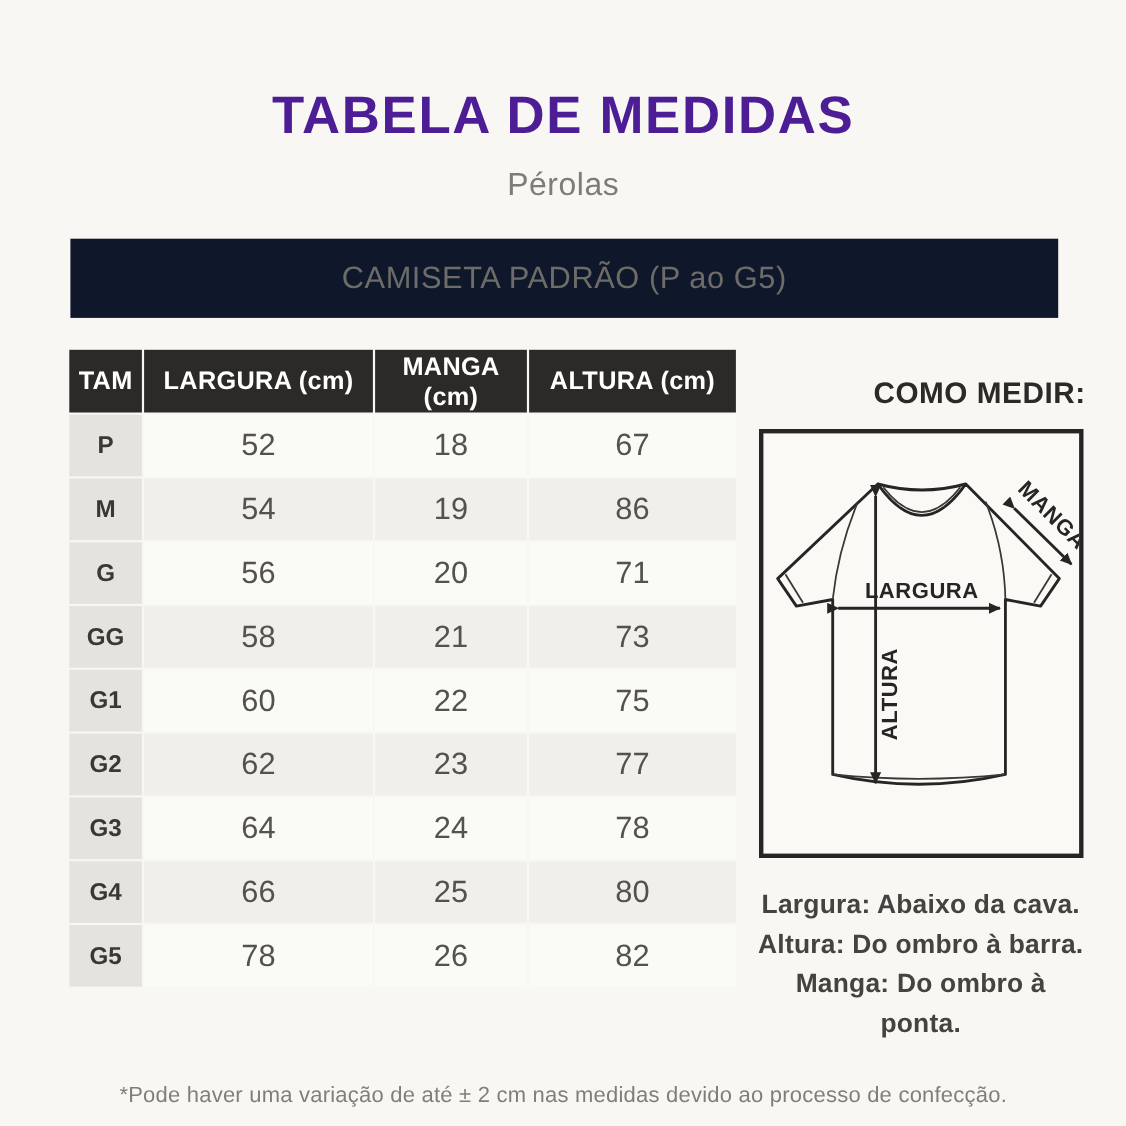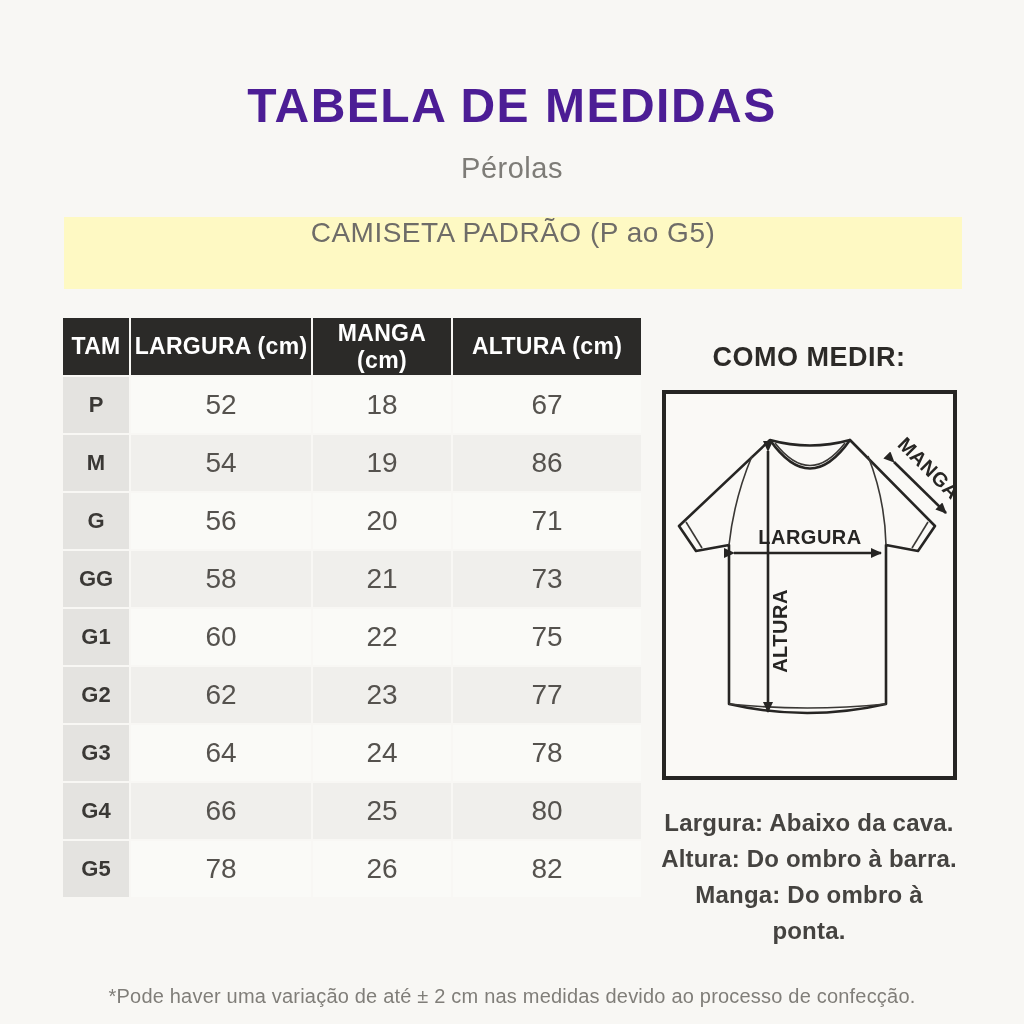--- a/index.html
+++ b/index.html
@@ -16,50 +16,50 @@
     margin: 0; text-align: center;
     font-size: 48px; font-weight: 700; letter-spacing: 1.5px;
     color: #4c1d95; line-height: 52px;
   }
   .subtitle {
     margin-top: 20px; text-align: center;
     font-size: 29px; color: #7e7c77; letter-spacing: 0.5px;
   }
   .banner {
     margin: 32px 62px 0 64px; height: 72px;
-    background: #fef9c3;
-    display: flex; align-items: flex-start; justify-content: center;
+    background: #0f172a;
+    display: flex; align-items: center; justify-content: center;
     font-size: 28px; color: #6e6c68; letter-spacing: 0.5px;
   }
 
   .content { display: flex; align-items: flex-start; margin: 29px 0 0 63px; }
 
   table.size-table { border-collapse: separate; border-spacing: 2px; margin: -2px; }
   .size-table th, .size-table td { text-align: center; vertical-align: middle; padding: 0; }
   .size-table thead th {
     background: #2b2a28; color: #ffffff;
     font-size: 23px; font-weight: 700; letter-spacing: 0.3px;
     height: 57px;
   }
   .size-table thead th.col-tam   { width: 66px; }
-  .size-table thead th.col-larg  { width: 180px; }
+  .size-table thead th.col-larg  { width: 208px; }
   .size-table thead th.col-manga { width: 138px; }
   .size-table thead th.col-alt   { width: 188px; }
   .size-table tbody th {
     background: #e4e3e0; color: #3a3835;
     font-size: 22px; font-weight: 700; height: 56px;
   }
   .size-table tbody td { font-size: 28px; color: #55524e; }
   .size-table tbody tr:nth-child(odd)  td { background: #fafaf7; }
   .size-table tbody tr:nth-child(even) td { background: #f0efec; }
 
   .measure-guide { width: 300px; margin-left: 18px; text-align: center; }
   .measure-heading {
     margin: 24px 0 0; font-size: 27px; font-weight: 700;
-    color: #2c2a27; letter-spacing: 0.5px;
+    color: #2c2a27; letter-spacing: 0.5px; text-align: right;
   }
   .diagram-box {
     margin: 17px auto 0; width: 295px; height: 390px;
     border: 4px solid #262523; background: #faf9f6;
   }
   .diagram-box svg { display: block; }
   .instructions { margin-top: 25px; }
   .instructions p {
     margin: 0; font-size: 24px; font-weight: 700;
     color: #454340; line-height: 36px; letter-spacing: 0.2px;

